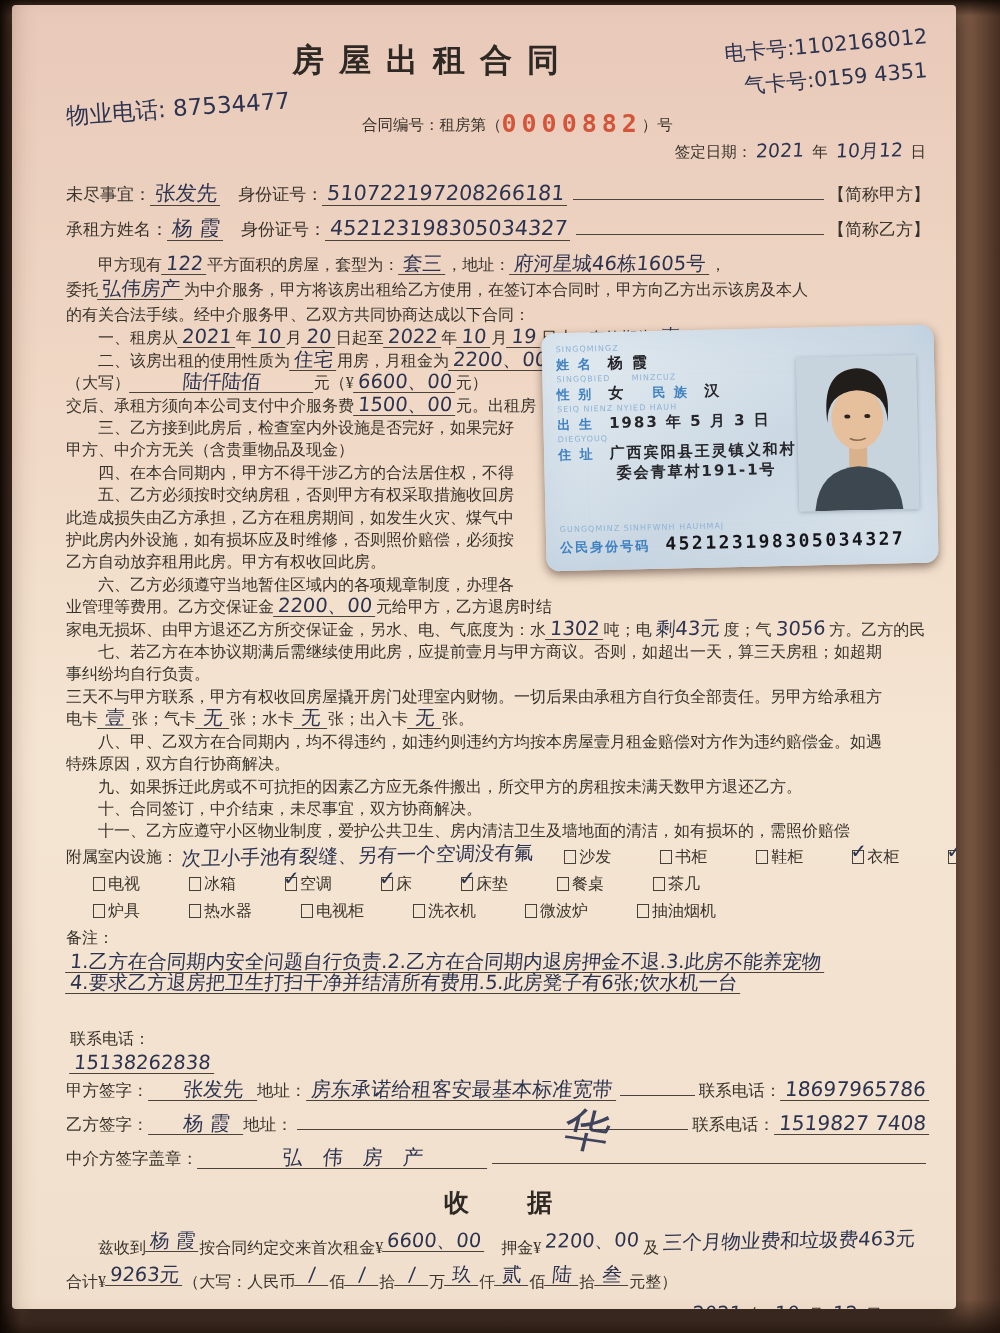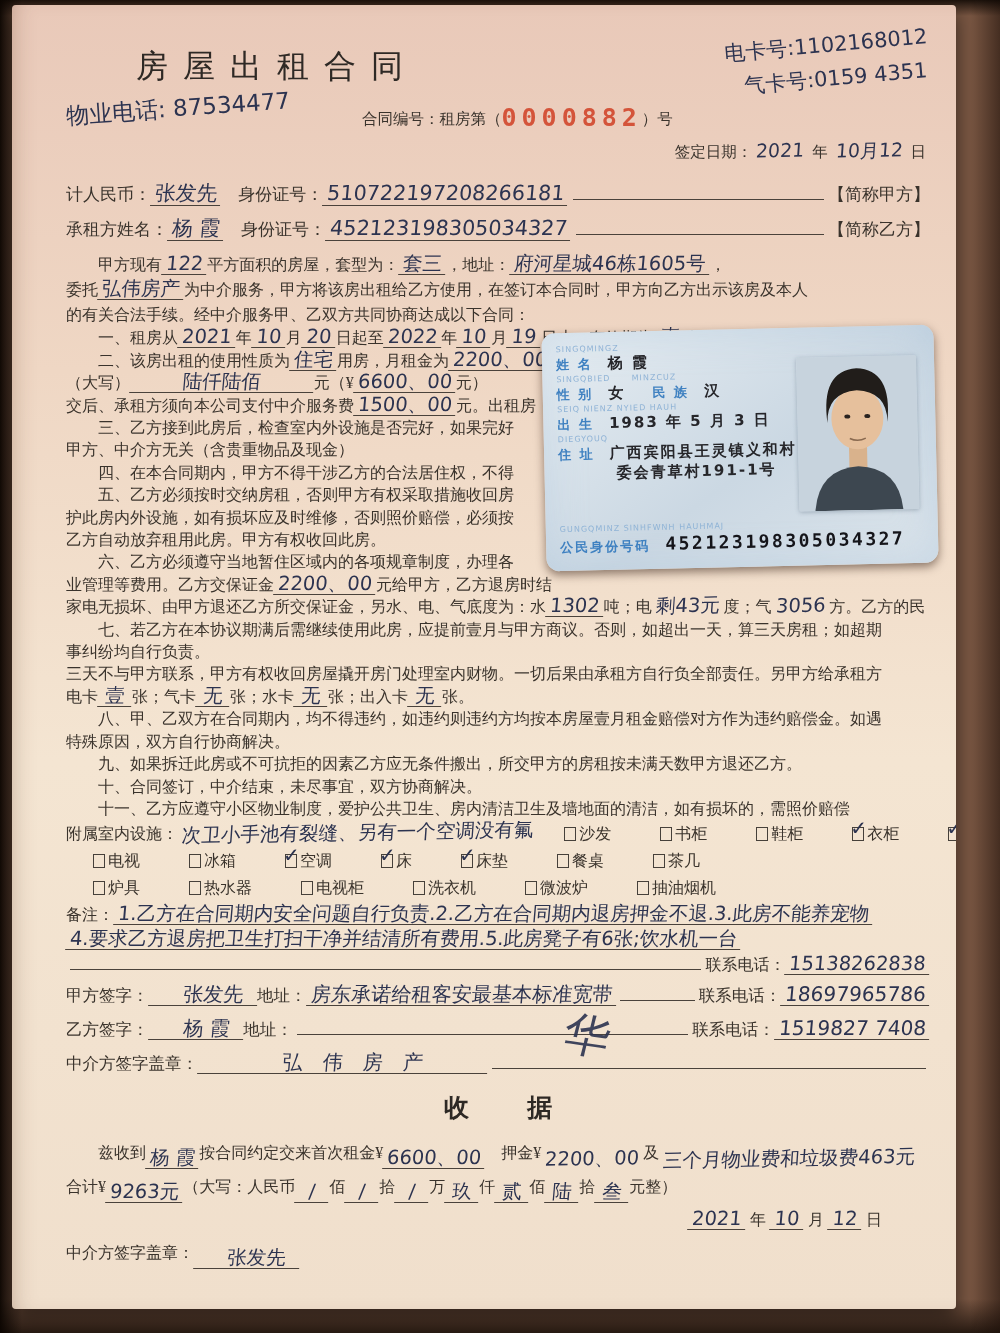--- a/index.html
+++ b/index.html
@@ -28,39 +28,39 @@
   .seg-r{color:var(--stamp);font-family:"DejaVu Sans Mono",monospace;font-size:25px;letter-spacing:5px;font-weight:bold;position:relative;top:2px;}
   .seg-h,.seg-hu{font-family:"DejaVu Sans",sans-serif;color:var(--ink);font-size:1.22em;font-weight:500;
     display:inline-block;transform:skewX(-5deg) rotate(-1deg);padding:0 4px;line-height:1.05;white-space:nowrap;}
   .seg-hu{border-bottom:1.6px solid var(--uline);transform:skewX(-5deg);min-width:34px;text-align:center;}
   .seg-bl{flex:1 1 30px;border-bottom:1.6px solid var(--uline);height:1.1em;margin:0 4px;}
   .fac{margin-right:22px;white-space:nowrap;margin-left:27px;}
   .cb{display:inline-block;width:12px;height:14px;border:1.6px solid #46403a;margin-right:3px;position:relative;top:2px;}
   .mk{position:absolute;left:-3px;top:-13px;font-size:20px;color:var(--ink);font-family:"DejaVu Sans",sans-serif;}
   
   .hdr{position:relative;height:150px;}
-  .title{position:absolute;left:70px;right:200px;top:14px;text-align:left;font-size:32px;letter-spacing:15px;font-weight:normal;color:#2e2925;}
+  .title{position:absolute;left:70px;right:200px;top:8px;text-align:center;font-size:32px;letter-spacing:15px;font-weight:bold;color:#2e2925;}
   .tr-card{position:absolute;right:2px;font-size:21px;transform:rotate(-5deg);font-family:"DejaVu Sans",sans-serif;color:var(--ink);font-weight:500;}
   .tr1{top:0;}
   .tr2{top:33px;}
   .prop-phone{position:absolute;left:0;top:62px;font-size:23px;transform:rotate(-4deg);font-family:"DejaVu Sans",sans-serif;color:var(--ink);font-weight:500;}
-  .cno{position:absolute;left:296px;top:70px;font-size:15.5px;}
+  .cno{position:absolute;left:296px;top:76px;font-size:15.5px;}
   .sdate{position:absolute;right:4px;top:110px;font-size:15.5px;}
   .party{display:flex;align-items:baseline;font-size:17px;margin-bottom:11px;}
   .intro div{line-height:25px;}
   .clauses div{line-height:22.4px;}
   .facrow{line-height:27px;white-space:nowrap;}
-  .rem{display:flex;align-items:baseline;line-height:28px;}
+  .rem{display:flex;align-items:baseline;line-height:28px;flex-direction:column;}
   .sig{display:flex;align-items:baseline;line-height:34px;font-size:16.5px;}
   .sigwrap{position:relative;}
   .overlap-char{position:absolute;left:498px;top:26px;font-family:"DejaVu Sans",sans-serif;color:var(--ink);
     font-size:46px;transform:rotate(8deg) skewX(-6deg);opacity:.9;z-index:2;}
   
   .rc-title{text-align:center;font-size:25px;font-weight:bold;letter-spacing:26px;color:#2e2925;margin:10px 0 12px 0;padding-left:26px;}
-  .rc-line{display:flex;align-items:flex-end;line-height:34px;}
+  .rc-line{display:flex;align-items:flex-start;line-height:34px;}
   .rc-date{text-align:right;padding-right:48px;line-height:32px;}
   
   .idc{position:absolute;left:544px;top:329px;width:392px;height:238px;z-index:5;
     background:linear-gradient(145deg,#e6edf2,#cbd8e3 55%,#dbe4eb);
     border-radius:13px;transform:rotate(-1.3deg);
     box-shadow:0 4px 10px rgba(40,18,8,.5), inset 0 0 40px rgba(160,190,215,.35);
     padding:12px 14px;font-family:"DejaVu Sans",sans-serif;}
   .idc .ztxt{color:var(--cardzh);font-size:8px;letter-spacing:1px;line-height:10px;}
   .idc .lbl{color:var(--cardblue);font-size:13px;letter-spacing:2px;font-weight:bold;margin-right:10px;}
   .idc .val{color:#26262a;font-size:15px;font-weight:bold;letter-spacing:2px;}
@@ -79,21 +79,21 @@
     <div class="hdr">
       <div class="tr-card tr1">电卡号:1102168012</div>
       <div class="tr-card tr2">气卡号:0159 4351</div>
       <div class="title">房屋出租合同</div>
       <div class="prop-phone">物业电话: 87534477</div>
       <div class="cno"><span class="seg-p">合同编号：租房第（</span><span class="seg-r">0000882</span><span class="seg-p">）号</span></div>
       <div class="sdate"><span class="seg-p">签定日期：</span><span class="seg-h">2021</span><span class="seg-p"> 年 </span><span class="seg-h">10月12</span><span class="seg-p"> 日</span></div>
     </div>
 
     <div class="party">
-        <span class="seg-p">计人民币：</span>
+        <span class="seg-p">未尽事宜：</span>
         <span class="seg-hu">张发先</span>
         <span class="seg-p">　身份证号：</span>
         <span class="seg-hu">510722197208266181</span>
         <span class="seg-bl"></span>
         <span class="seg-p">【简称甲方】</span>
       </div>
     <div class="party">
         <span class="seg-p">承租方姓名：</span>
         <span class="seg-hu">杨 霞</span>
         <span class="seg-p">　身份证号：</span>
@@ -110,20 +110,21 @@
 
     <div class="clauses">
         <div><span class="seg-p">　　一、租房从</span><span class="seg-hu">2021</span><span class="seg-p">年</span><span class="seg-hu">10</span><span class="seg-p">月</span><span class="seg-hu">20</span><span class="seg-p">日起至</span><span class="seg-hu">2022</span><span class="seg-p">年</span><span class="seg-hu">10</span><span class="seg-p">月</span><span class="seg-hu">19</span><span class="seg-p">日止，有效期为</span><span class="seg-hu">壹</span><span class="seg-p">年。</span></div>
         <div><span class="seg-p">　　二、该房出租的使用性质为</span><span class="seg-hu">住宅</span><span class="seg-p">用房，月租金为</span><span class="seg-hu">2200、00</span><span class="seg-p">元，缴租方式为</span><span class="seg-hu">三个月</span><span class="seg-p">支付一次，计人民币</span></div>
         <div><span class="seg-p">（大写）</span><span class="seg-hu">陆仟陆佰　　　　　</span><span class="seg-p">元（¥</span><span class="seg-hu">6600、00</span><span class="seg-p">元）</span></div>
         <div><span class="seg-p">交后、承租方须向本公司支付中介服务费</span><span class="seg-hu">1500、00</span><span class="seg-p">元。出租房</span></div>
         <div><span class="seg-p">　　三、乙方接到此房后，检查室内外设施是否完好，如果完好</span></div>
         <div><span class="seg-p">甲方、中介方无关（含贵重物品及现金）</span></div>
         <div><span class="seg-p">　　四、在本合同期内，甲方不得干涉乙方的合法居住权，不得</span></div>
         <div><span class="seg-p">　　五、乙方必须按时交纳房租，否则甲方有权采取措施收回房</span></div>
+        <div><span class="seg-p">此造成损失由乙方承担，乙方在租房期间，如发生火灾、煤气中</span></div>
         <div><span class="seg-p">护此房内外设施，如有损坏应及时维修，否则照价赔偿，必须按</span></div>
         <div><span class="seg-p">乙方自动放弃租用此房。甲方有权收回此房。</span></div>
         <div><span class="seg-p">　　六、乙方必须遵守当地暂住区域内的各项规章制度，办理各</span></div>
         <div><span class="seg-p">业管理等费用。乙方交保证金</span><span class="seg-hu">2200、00</span><span class="seg-p">元给甲方，乙方退房时结</span></div>
         <div><span class="seg-p">家电无损坏、由甲方退还乙方所交保证金，另水、电、气底度为：水</span><span class="seg-hu">1302</span><span class="seg-p">吨；电</span><span class="seg-h">剩43元</span><span class="seg-p">度；气</span><span class="seg-h">3056</span><span class="seg-p">方。乙方的民</span></div>
         <div><span class="seg-p">　　七、若乙方在本协议期满后需继续使用此房，应提前壹月与甲方商议。否则，如超出一天，算三天房租；如超期</span></div>
         <div><span class="seg-p">事纠纷均自行负责。</span></div>
         <div><span class="seg-p">三天不与甲方联系，甲方有权收回房屋撬开房门处理室内财物。一切后果由承租方自行负全部责任。另甲方给承租方</span></div>
         <div><span class="seg-p">电卡</span><span class="seg-hu">壹</span><span class="seg-p">张；气卡</span><span class="seg-hu">无</span><span class="seg-p">张；水卡</span><span class="seg-hu">无</span><span class="seg-p">张；出入卡</span><span class="seg-hu">无</span><span class="seg-p">张。</span></div>
         <div><span class="seg-p">　　八、甲、乙双方在合同期内，均不得违约，如违约则违约方均按本房屋壹月租金赔偿对方作为违约赔偿金。如遇</span></div>

